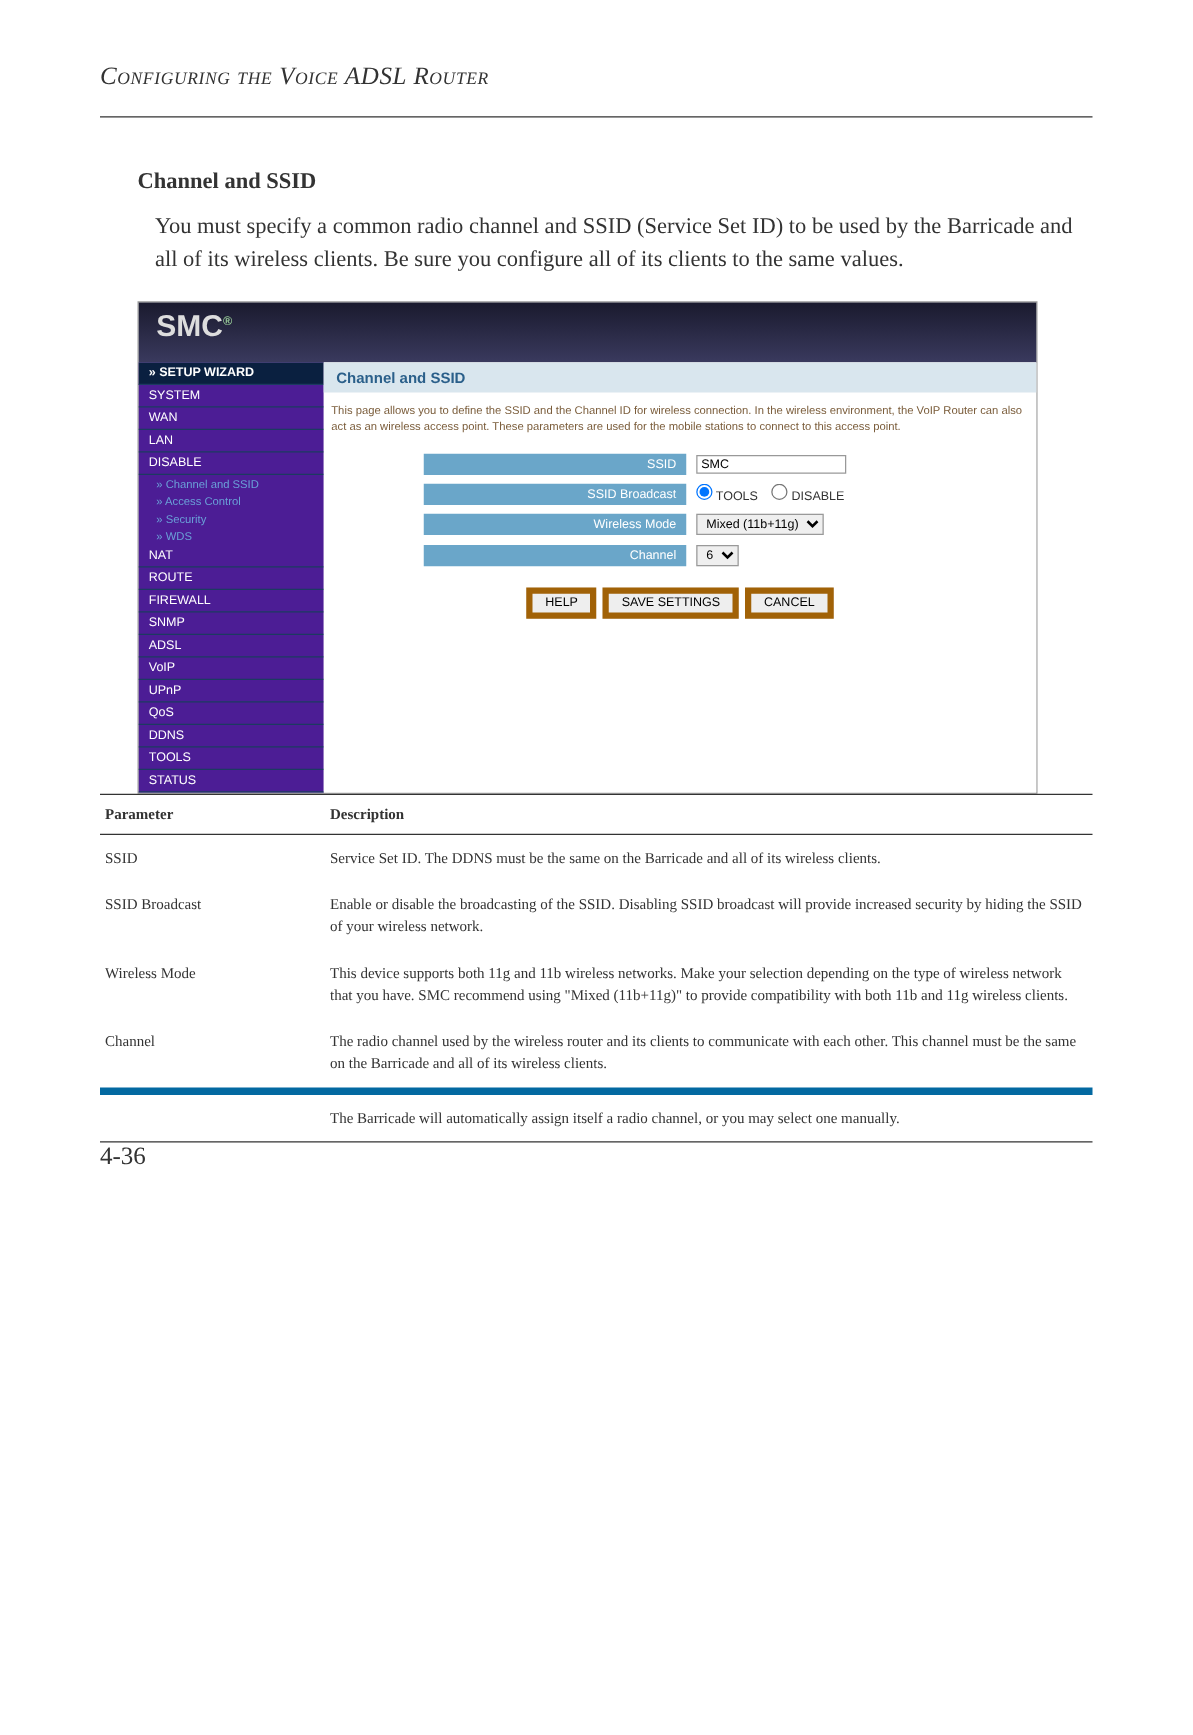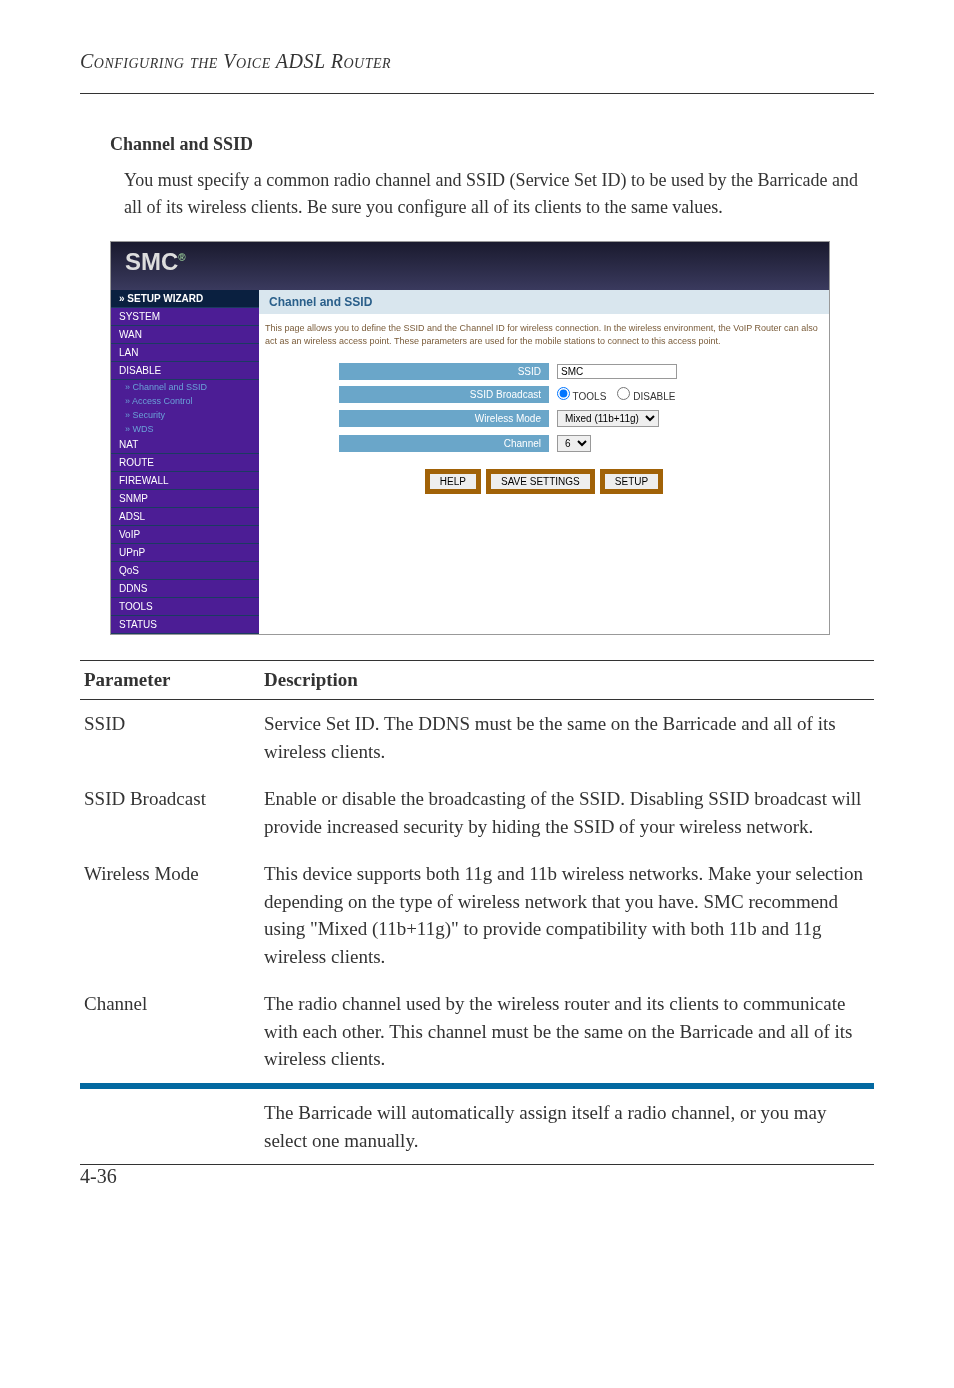--- a/index.html
+++ b/index.html
@@ -140,25 +140,24 @@
     }
     .ss-btn {
       font-size: 10px;
       padding: 2px 10px;
       border: 5px solid #a16207;
       background: #eee;
       cursor: pointer;
       margin: 0 1px;
     }
     .param-table {
-      margin-top: 25px;
       margin-left: 0;
       width: 100%;
       border-collapse: collapse;
-      font-size: 19px;
+      font-size: 12px;
     }
     .param-table th {
       text-align: left;
       border-top: 1.5px solid #333;
       border-bottom: 1px solid #333;
       padding: 8px 4px;
       font-weight: bold;
     }
     .param-table td {
       vertical-align: top;
@@ -238,21 +237,21 @@
         </div>
         <div class="ss-row">
           <div class="ss-label">Channel</div>
           <div class="ss-field">
             <select><option>6</option></select>
           </div>
         </div>
         <div class="ss-buttons">
           <button class="ss-btn">HELP</button>
           <button class="ss-btn">SAVE SETTINGS</button>
-          <button class="ss-btn">SETUP</button>
+          <button class="ss-btn">CANCEL</button>
         </div>
       </div>
     </div>
   </div>
 </div>
 
 <table class="param-table">
   <thead>
     <tr>
       <th>Parameter</th>

